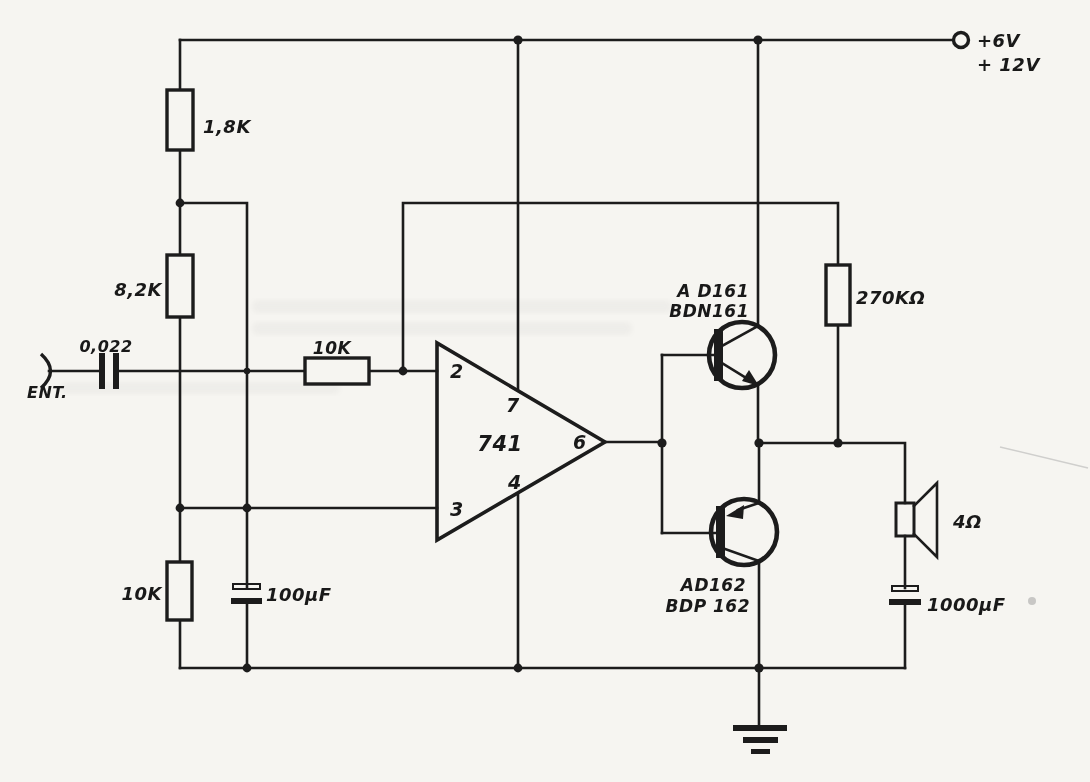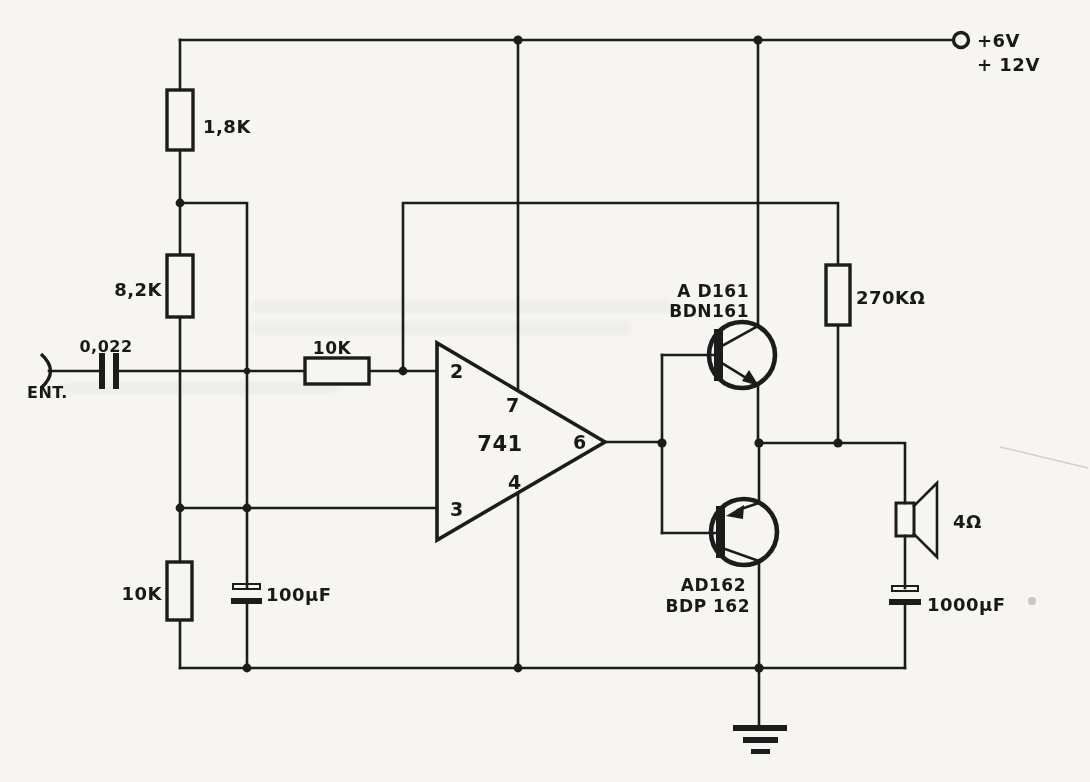--- a/index.html
+++ b/index.html
@@ -1,16 +1,16 @@
 <!DOCTYPE html>
 <html><head>
 <meta charset="utf-8">
 <style>
   html,body{margin:0;padding:0;background:#e9e8e4;}
-  .page{width:1090px;height:782px;background:#f6f5f1;position:relative;overflow:hidden;}
+  .page{width:1090px;height:782px;background:#f6f5f1;position:relative;overflow:hidden;font-style:italic;}
   svg{display:block;}
   .wire{stroke:#1c1c1c;stroke-width:2.6;fill:none;stroke-linecap:square;}
   .thick{stroke:#1c1c1c;stroke-width:3.4;fill:none;}
   .comp{stroke:#1c1c1c;stroke-width:3.4;fill:#f6f5f1;}
   .tri{stroke:#1c1c1c;stroke-width:3.6;fill:none;stroke-linejoin:miter;}
   .tcirc{stroke:#1c1c1c;stroke-width:4.6;fill:none;}
   .dot{fill:#1c1c1c;stroke:none;}
   .solid{fill:#1c1c1c;stroke:none;}
   .lbl{font-family:"DejaVu Sans",sans-serif;font-weight:bold;fill:#191919;letter-spacing:0.5px;} .s16{font-size:16px;} .s17{font-size:17px;}
   .s18{font-size:18px;} .s19{font-size:19px;} .s21{font-size:21px;}

